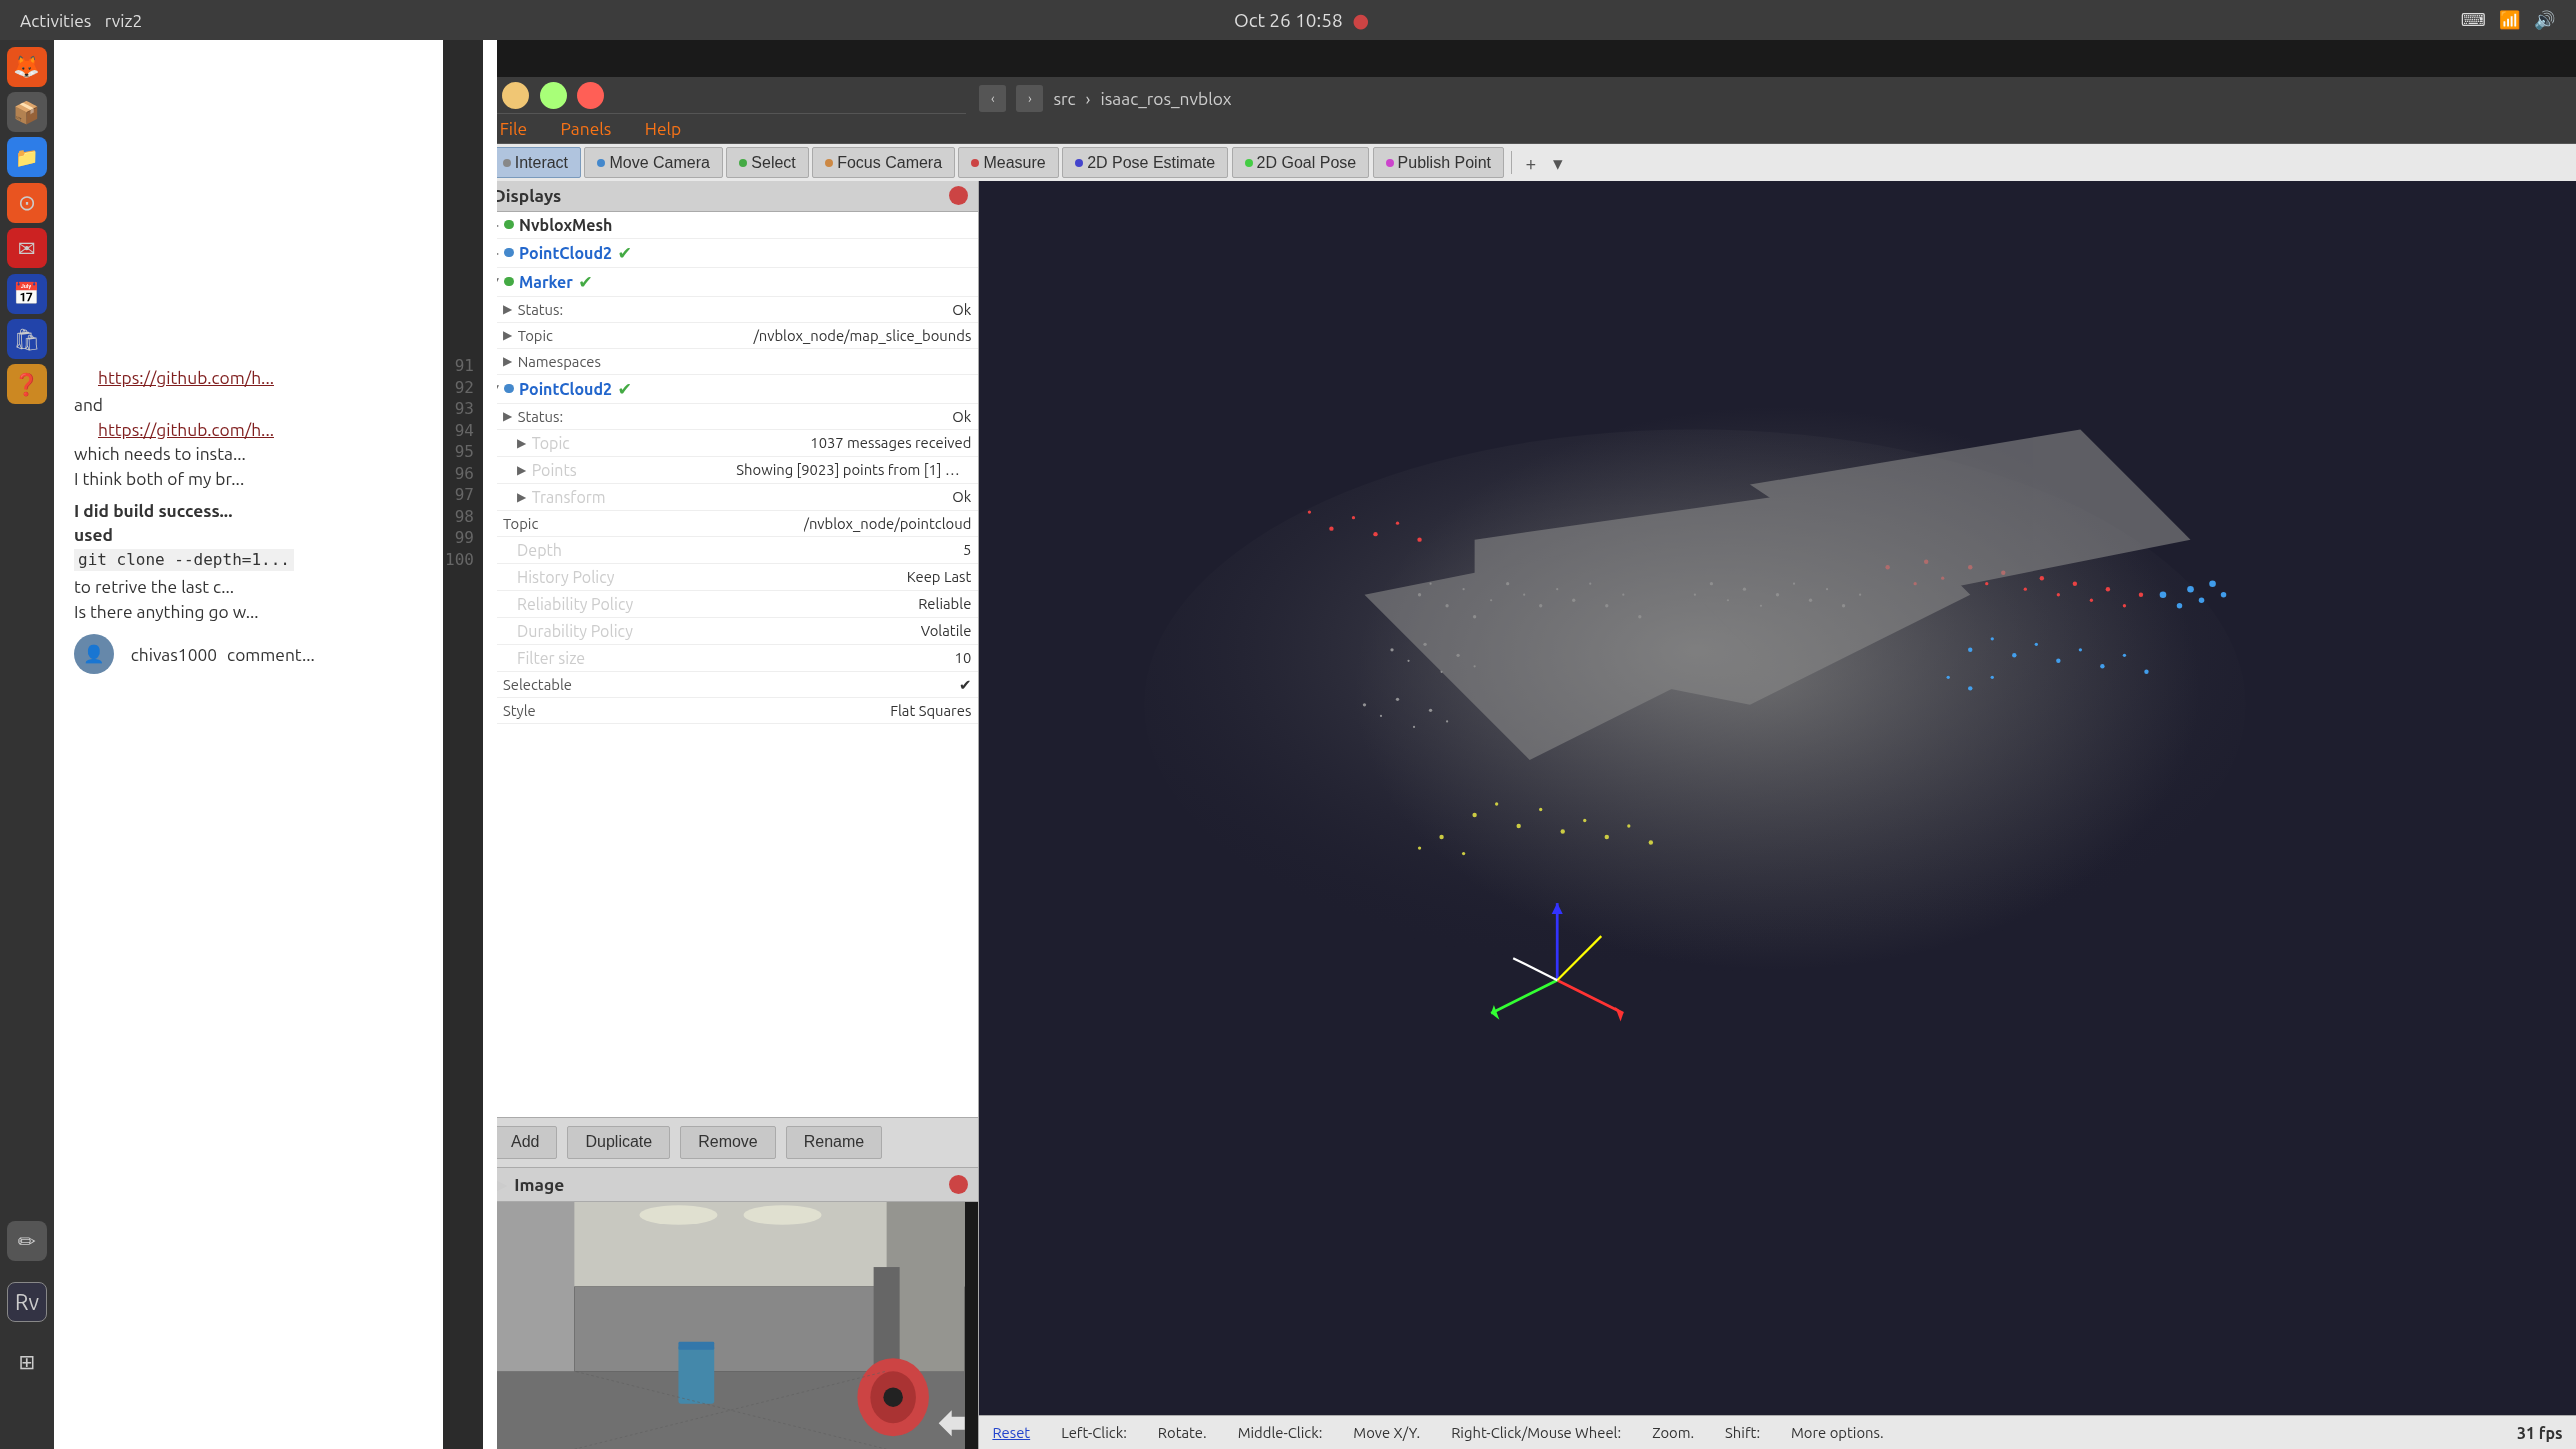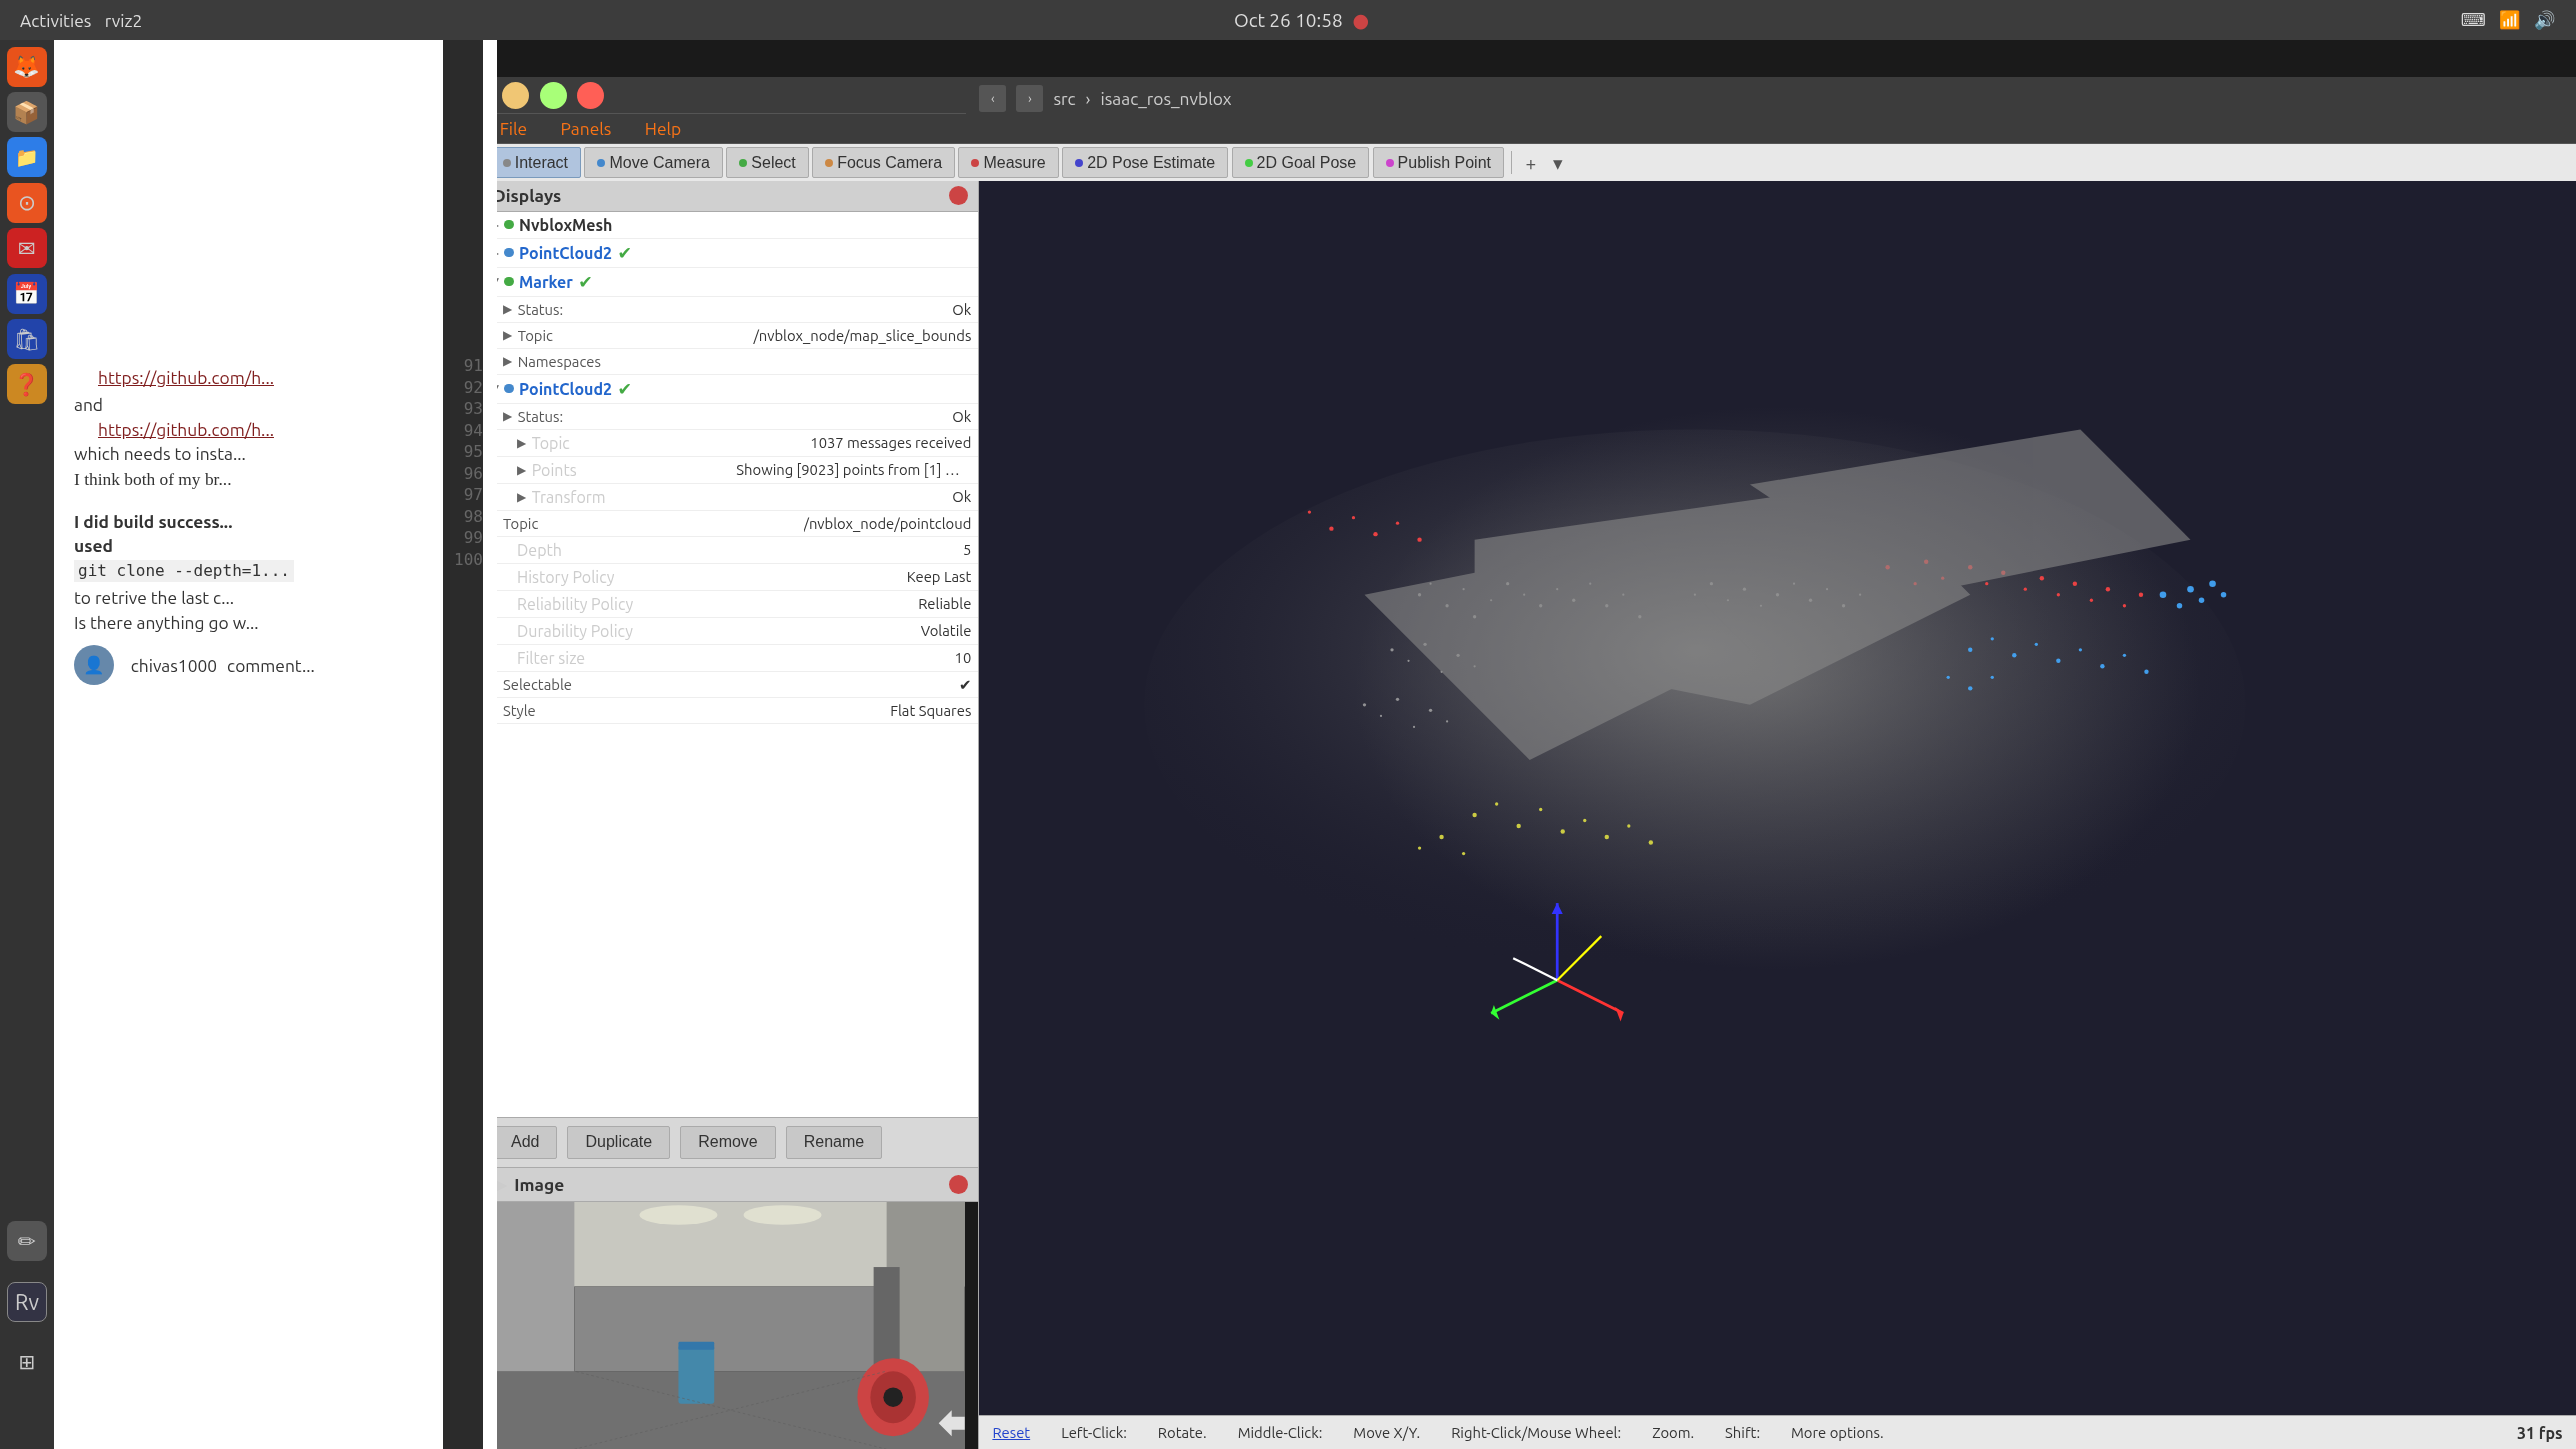--- a/index.html
+++ b/index.html
@@ -136,21 +136,21 @@
       left: 443px; top: 40px;
       width: 40px;
       bottom: 0;
       background: #2b2b2b;
       z-index: 86;
       padding-top: 315px;
       font-family: monospace;
       font-size: 16px;
       color: #666;
       text-align: right;
-      padding-right: 0;
+      padding-right: 9px;
       overflow: hidden;
     }
     .line-num { line-height: 21.5px; }
 
     
     #rviz-window {
       position: absolute;
       left: 483px; top: 40px;
       right: 0; bottom: 0;
       background: #1a1a1a;
@@ -521,21 +521,21 @@
     </div>
     <div style="margin-bottom:5.4px;">
       <span>and</span>
     </div>
     <div style="margin-bottom:5.4px;">
       <span class="chat-link">https://github.com/h...</span>
     </div>
     <div style="margin-bottom:5.4px;">
       <span>which needs to insta...</span>
     </div>
-    <div style="margin-bottom:22px;font-family:Liberation Serif, serif;">
+    <div style="margin-bottom:13px;">
       <span>I think both of my br...</span>
     </div>
     <div style="margin-bottom:5.4px;">
       <span class="chat-bold">I did build success...</span>
     </div>
     <div style="margin-bottom:5.4px;">
       <span class="chat-bold">used</span>
     </div>
     <div style="margin-bottom:8px;">
       <span class="chat-code">git clone --depth=1...</span>

